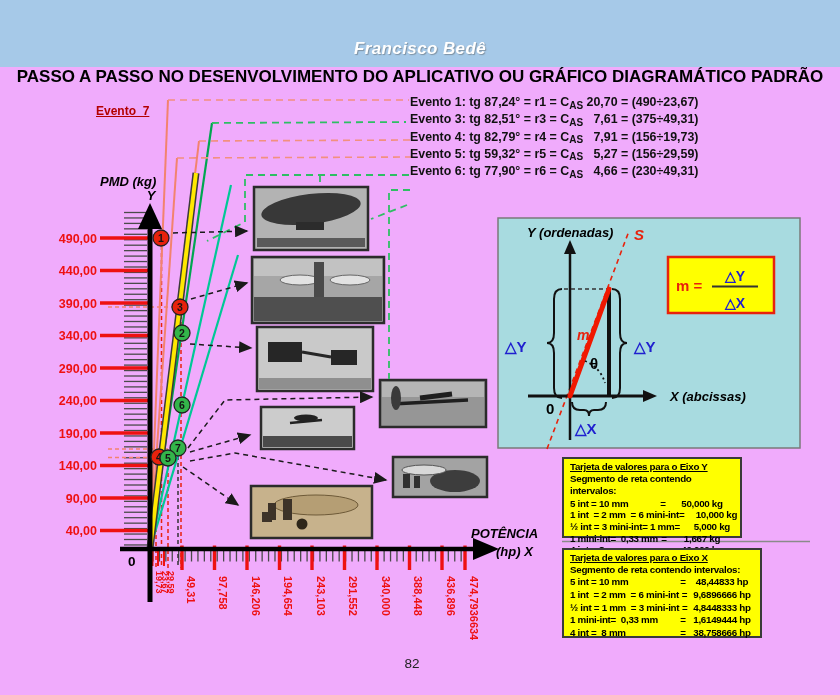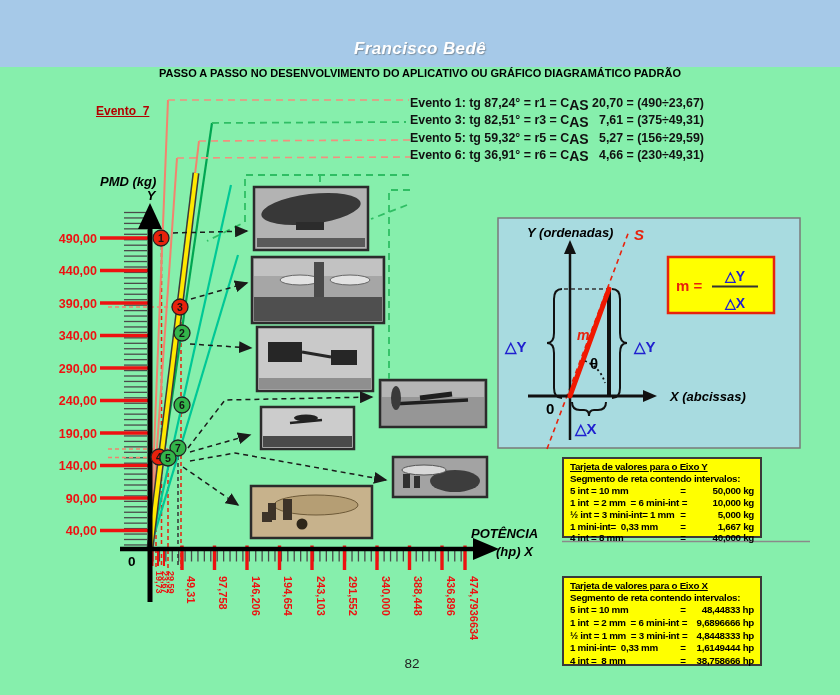--- a/index.html
+++ b/index.html
@@ -1,39 +1,39 @@
 <!DOCTYPE html>
 <html><head>
 <meta charset="utf-8">
 <style>
   html,body{margin:0;padding:0;background:#fff;}
-  .page{position:relative;width:840px;height:695px;background:#86efac;
+  .page{position:relative;width:840px;height:695px;background:#f0abfc;
         font-family:"Liberation Sans",sans-serif;overflow:hidden;}
   .header-band{position:absolute;left:0;top:0;width:840px;height:67px;background:#A6C9E8;
         display:flex;align-items:flex-end;justify-content:center;box-sizing:border-box;padding-bottom:8px;}
   .author{color:#ffffff;font-weight:bold;font-style:italic;font-size:17px;letter-spacing:.4px;
         text-shadow:1px 1px 1px rgba(80,80,80,.45);}
   .page-title{position:absolute;top:67px;left:0;width:840px;text-align:center;
-        font-weight:bold;font-size:11px;color:#000;}
+        font-weight:bold;font-size:17px;color:#000;}
   .evento7-label{position:absolute;left:96px;top:104px;font-weight:bold;font-size:12px;
         color:#B30000;text-decoration:underline;white-space:pre;}
   .events-list{position:absolute;left:410px;top:94px;font-weight:bold;font-size:12.4px;color:#111;}
   .event-row{white-space:pre;line-height:17.25px;height:17.25px;}
-  .event-row .sub{font-size:14px;position:relative;top:2.5px;}
+  .event-row .sub{font-size:10px;position:relative;top:2.5px;}
   .tarjeta{position:absolute;background:#FFFF00;border:2px solid #3a3a3a;box-sizing:border-box;
         padding:2px 6px;font-weight:bold;color:#000;font-size:9.8px;letter-spacing:-0.3px;}
-  #tarjeta-y{left:562px;top:457px;width:200px;height:81px;}
-  #tarjeta-x{left:562px;top:548px;width:200px;height:90px;margin-top:28px;}
+  #tarjeta-y{left:562px;top:457px;width:180px;height:81px;}
+  #tarjeta-x{left:562px;top:548px;width:200px;height:90px;}
   .t-title{text-decoration:underline;line-height:12.2px;}
   .t-sub{line-height:12.2px;}
   .t-row{display:flex;white-space:pre;line-height:11.7px;}
   #tarjeta-x .t-row{line-height:12.6px;}
   .t-l{flex:1;}
   .t-eq{width:14px;text-align:center;}
-  .t-v{min-width:64px;text-align:right;}
+  .t-v{min-width:64px;text-align:center;}
   .footer{position:absolute;left:0;top:656px;width:824px;text-align:center;font-size:13.5px;color:#222;}
   svg{position:absolute;left:0;top:0;}
   .ylab{font:bold 12.5px "Liberation Sans",sans-serif;fill:#EE1111;text-anchor:end;}
   .xlab{font:bold 11px "Liberation Sans",sans-serif;fill:#EE1111;}
   .xlab-s{font:bold 9px "Liberation Sans",sans-serif;fill:#EE1111;}
   .axt{font:bold italic 13px "Liberation Sans",sans-serif;fill:#000;}
   .mnum{font:bold 10.5px "Liberation Sans",sans-serif;fill:#141414;text-anchor:middle;}
   .o-lab{font:bold 13.5px "Liberation Sans",sans-serif;fill:#000;}
   .ins-t{font:bold italic 13px "Liberation Sans",sans-serif;fill:#000;}
   .ins-s{font:bold italic 15px "Liberation Sans",sans-serif;fill:#E8220C;}
@@ -405,22 +405,23 @@
         <text class="f-blue" x="735" y="308">△X</text>
       </g>
     </g>
 
     <line x1="562" y1="541.5" x2="810" y2="541.5" stroke="#8a8a8a" stroke-width="1.4"></line>
   </svg>
 
   <div class="events-list">
     <div class="event-row"><span>Evento 1: tg 87,24° = r1 = C</span><span class="sub">AS</span><span> 20,70 = (490÷23,67)</span></div>
     <div class="event-row"><span>Evento 3: tg 82,51° = r3 = C</span><span class="sub">AS</span><span>   7,61 = (375÷49,31)</span></div>
+    <div class="event-row"><span>Evento 4: tg 82,79° = r4 = C</span><span class="sub">AS</span><span>   7,91 = (156÷19,73)</span></div>
     <div class="event-row"><span>Evento 5: tg 59,32° = r5 = C</span><span class="sub">AS</span><span>   5,27 = (156÷29,59)</span></div>
-    <div class="event-row"><span>Evento 6: tg 36,91° = r6 = C</span><span class="sub">AS</span><span>   4,66 = (230÷49,31)</span></div>
+    <div class="event-row"><span>Evento 6: tg 77,90° = r6 = C</span><span class="sub">AS</span><span>   4,66 = (230÷49,31)</span></div>
   </div>
 
   <div class="tarjeta" id="tarjeta-y">
     <div class="t-title">Tarjeta de valores para o Eixo Y</div>
     <div class="t-sub">Segmento de reta contendo intervalos:</div>
     <div class="t-row"><span class="t-l">5 int = 10 mm</span><span class="t-eq">=</span><span class="t-v">50,000 kg</span></div>
     <div class="t-row"><span class="t-l">1 int  = 2 mm  = 6 mini-int</span><span class="t-eq">=</span><span class="t-v">10,000 kg</span></div>
     <div class="t-row"><span class="t-l">½ int = 3 mini-int= 1 mm</span><span class="t-eq">=</span><span class="t-v">5,000 kg</span></div>
     <div class="t-row"><span class="t-l">1 mini-int=  0,33 mm</span><span class="t-eq">=</span><span class="t-v">1,667 kg</span></div>
     <div class="t-row"><span class="t-l">4 int = 8 mm</span><span class="t-eq">=</span><span class="t-v">40,000 kg</span></div>

